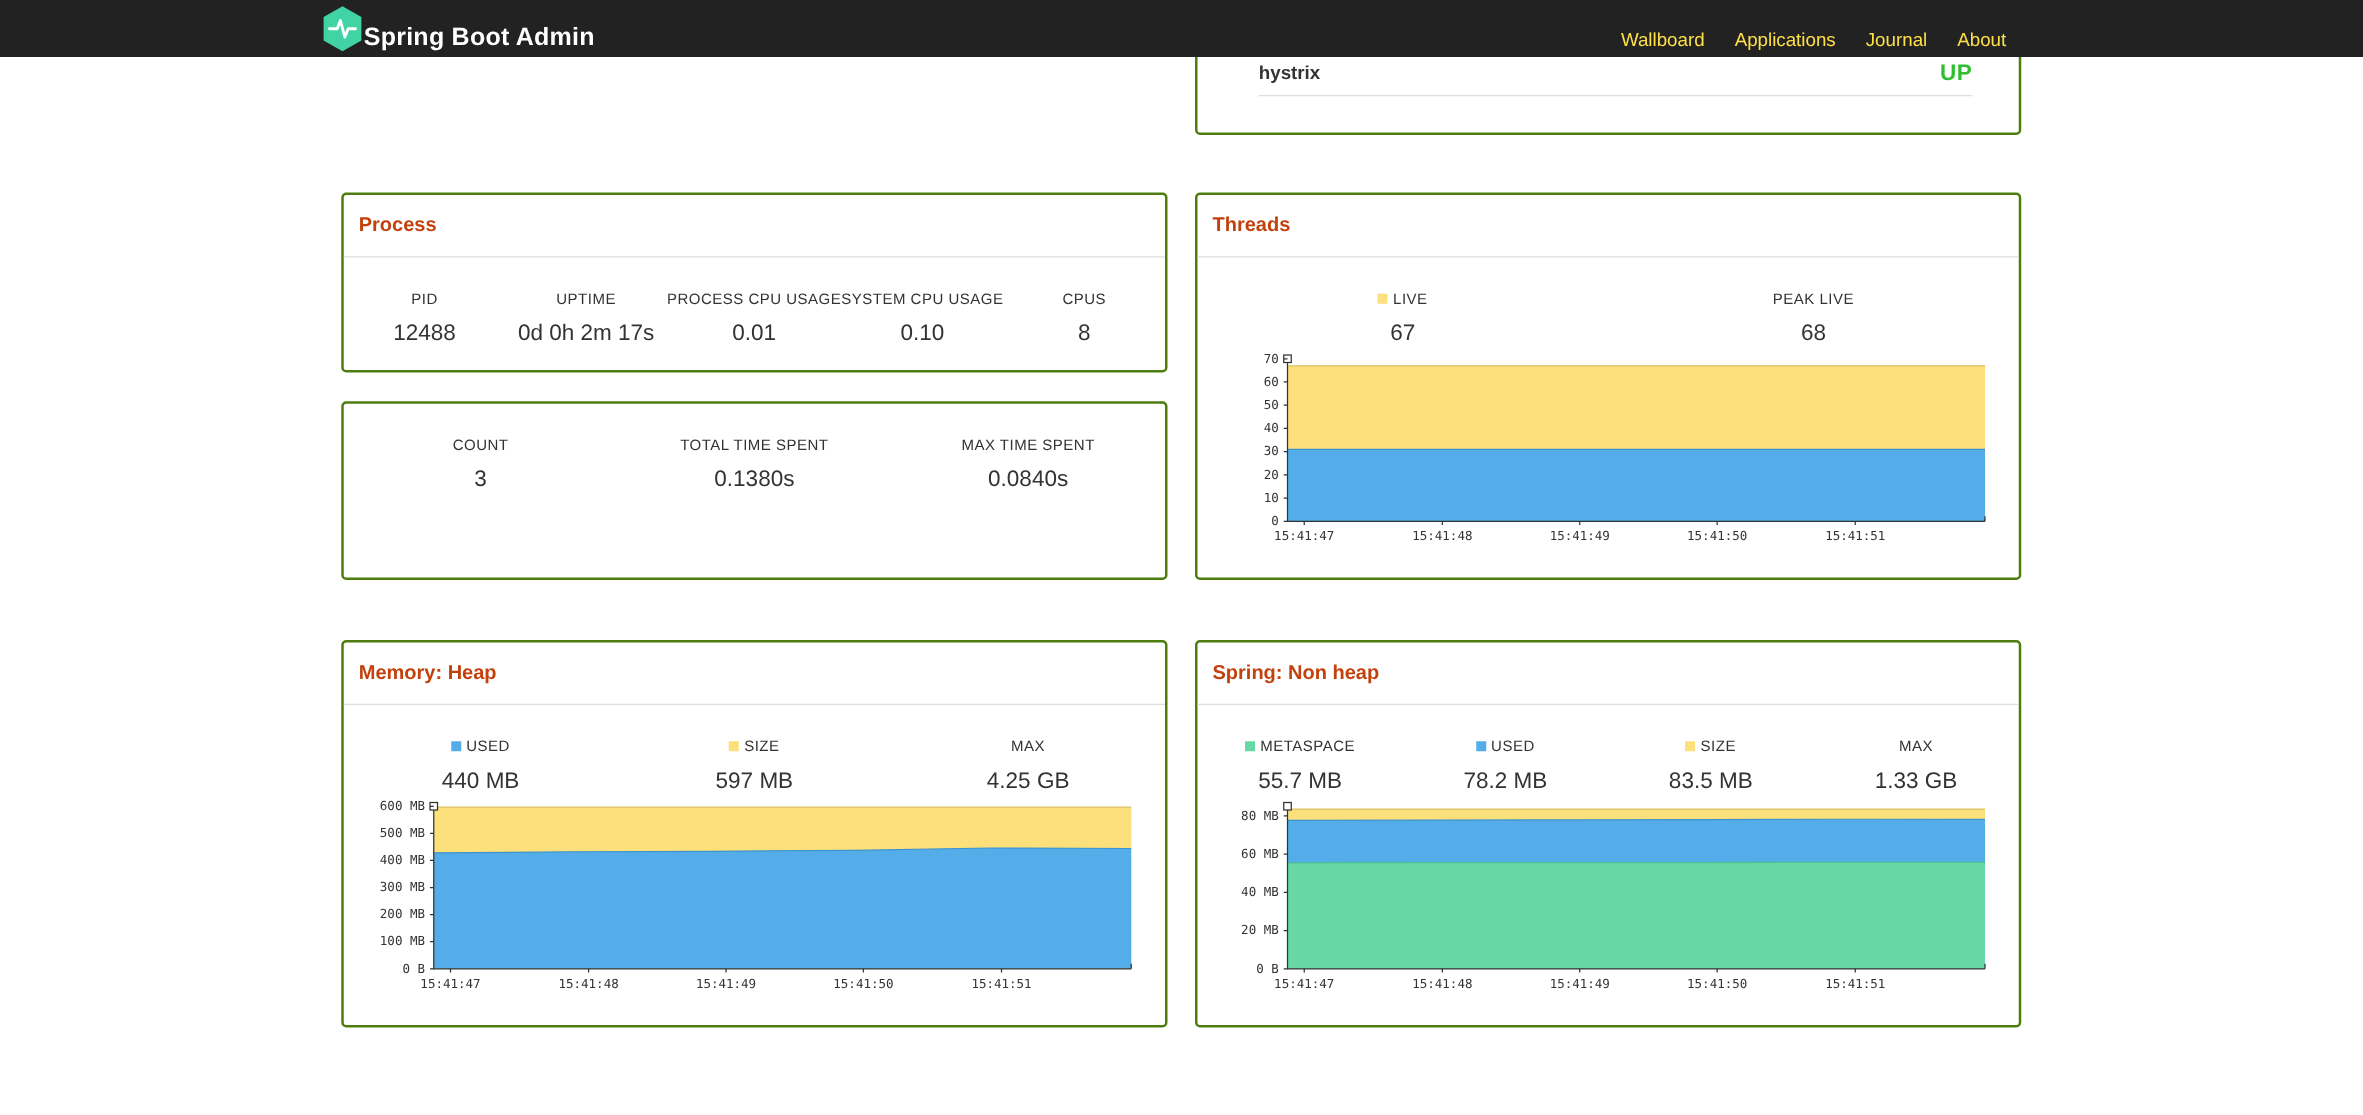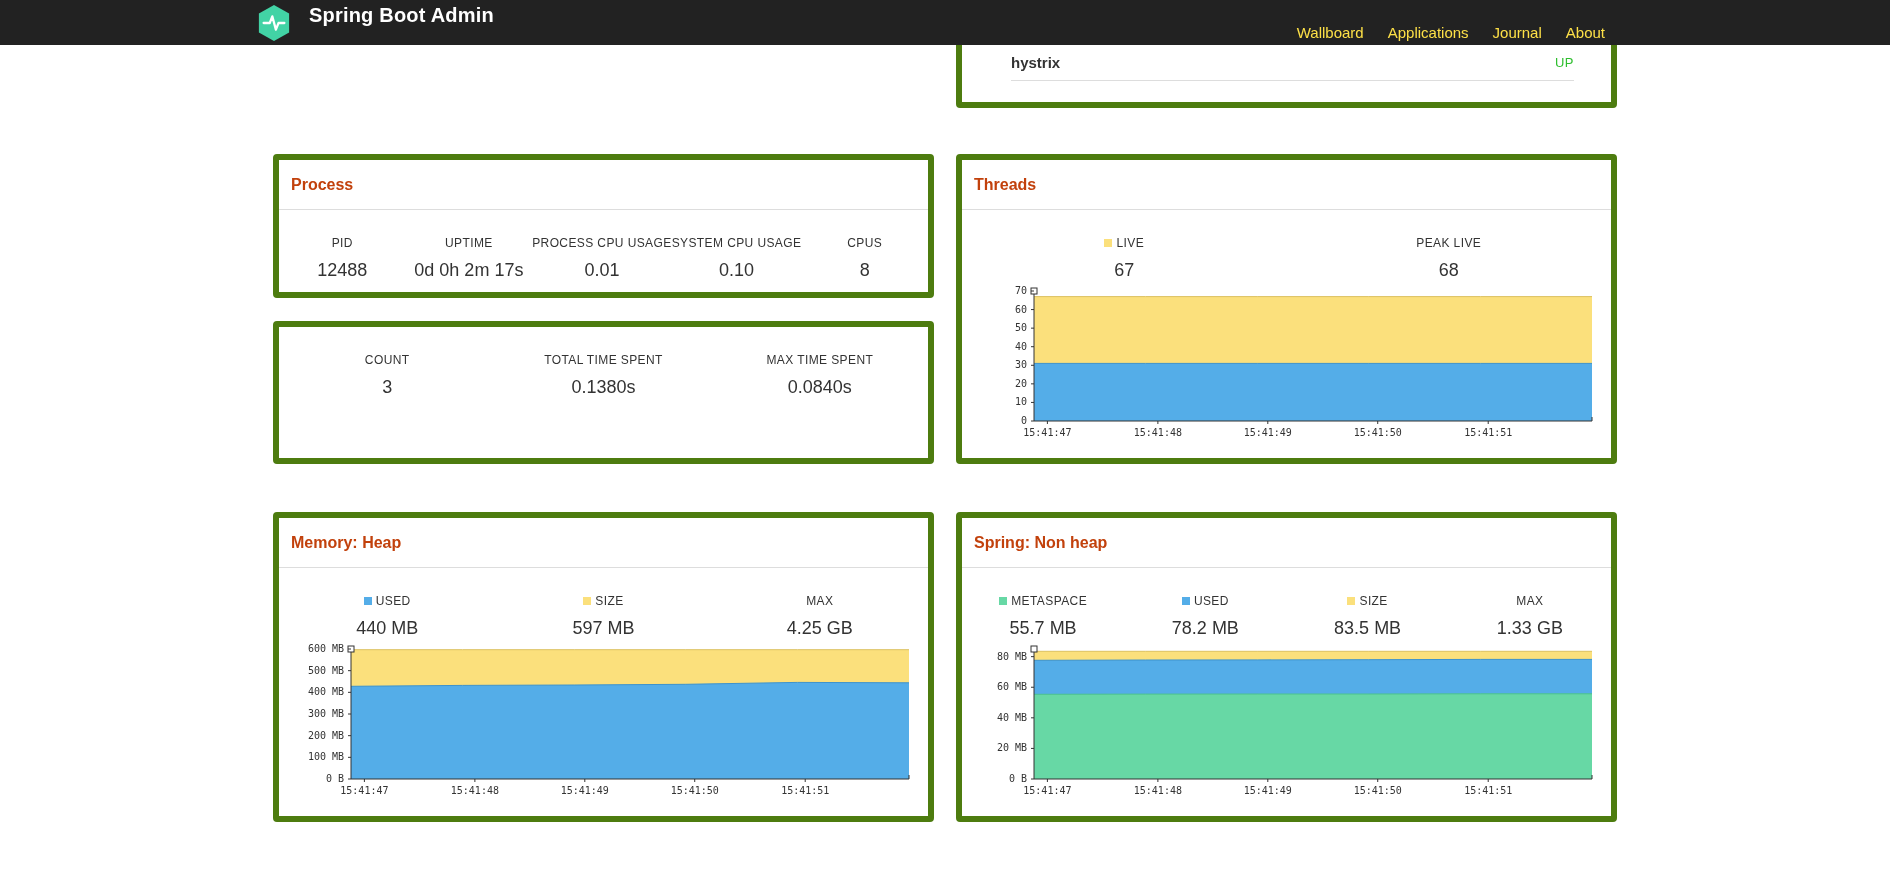--- a/index.html
+++ b/index.html
@@ -5,46 +5,46 @@
 <style>
   * { box-sizing: border-box; margin: 0; padding: 0; }
   html, body { width: 1890px; height: 892px; overflow: hidden; background: #fff; }
   body { font-family: "Liberation Sans", sans-serif; color: #333; }
 
   
   .navbar { position: fixed; top: 0; left: 0; width: 100%; height: 45px;
             background: var(--navbar_bg, #222); z-index: 100; }
   .navbar-inner { width: 1344px; margin: 0 auto; height: 100%;
                   display: flex; align-items: center; justify-content: space-between; }
-  .brand { display: flex; align-items: flex-start; gap: 18px; margin-left: -16px; }
+  .brand { display: flex; align-items: flex-end; gap: 0; margin-left: -16px; }
   .brand-title { color: #fff; font-size: 20px; font-weight: bold; letter-spacing: 0.2px; }
   .nav-links { display: flex; align-items: center; }
   .nav-links a { color: #fde047; font-size: 15px; padding: 0 12px; text-decoration: none; cursor: pointer; margin-top: 20px; }
 
   
   .wrapper { position: relative; width: 1344px; margin: 45px auto 0; padding-top: 109px; }
   .grid { display: grid; grid-template-columns: 661px 661px; column-gap: 22px;
           grid-template-rows: 144px 23px 143px 48px 310px; }
-  .panel { background: #fff; border: 6px solid #4d7c0f; border-radius: 4px; }
+  .panel { background: #fff; border: 2px solid #4d7c0f; border-radius: 4px; }
   .panel-process { grid-column: 1; grid-row: 1; }
   .panel-gc      { grid-column: 1; grid-row: 3; }
   .panel-heap    { grid-column: 1; grid-row: 5; }
   .panel-threads { grid-column: 2; grid-row: 1 / span 3; }
   .panel-nonheap { grid-column: 2; grid-row: 5; }
 
   .panel-heading { height: 50px; display: flex; align-items: center; padding: 0 12px;
                    border-bottom: 1px solid #ddd; font-size: 16px; font-weight: bold; color: #c2410c; }
 
   
   .health-panel { position: absolute; top: -40px; left: 683px; width: 661px; height: 103px;
                   padding: 34px 37px 0 49px; }
   .health-row { height: 36px; display: flex; align-items: center; justify-content: space-between;
                 border-bottom: 1px solid #ddd; }
   .health-name { font-size: 15px; font-weight: bold; color: #333; }
-  .health-status { font-size: 13px; font-weight: normal; color: var(--status_up, #2fbe2f); letter-spacing: 0.5px; }
+  .health-status { font-size: 18px; font-weight: bold; color: var(--status_up, #2fbe2f); letter-spacing: 0.5px; }
 
   
   .stats { display: flex; padding-top: 26px; }
   .stat { flex: 1; text-align: center; }
   .stat-label { font-size: 12px; color: #333; letter-spacing: 0.4px; line-height: 14px; white-space: nowrap; }
   .stat-value { font-size: 18px; line-height: 21px; margin-top: 10px; color: #333; }
   .swatch { display: inline-block; width: 8px; height: 8px; margin-right: 4px; vertical-align: 0px; }
 
   
   svg.chart { display: block; width: 659px; height: 160px; margin-top: 4px; }

